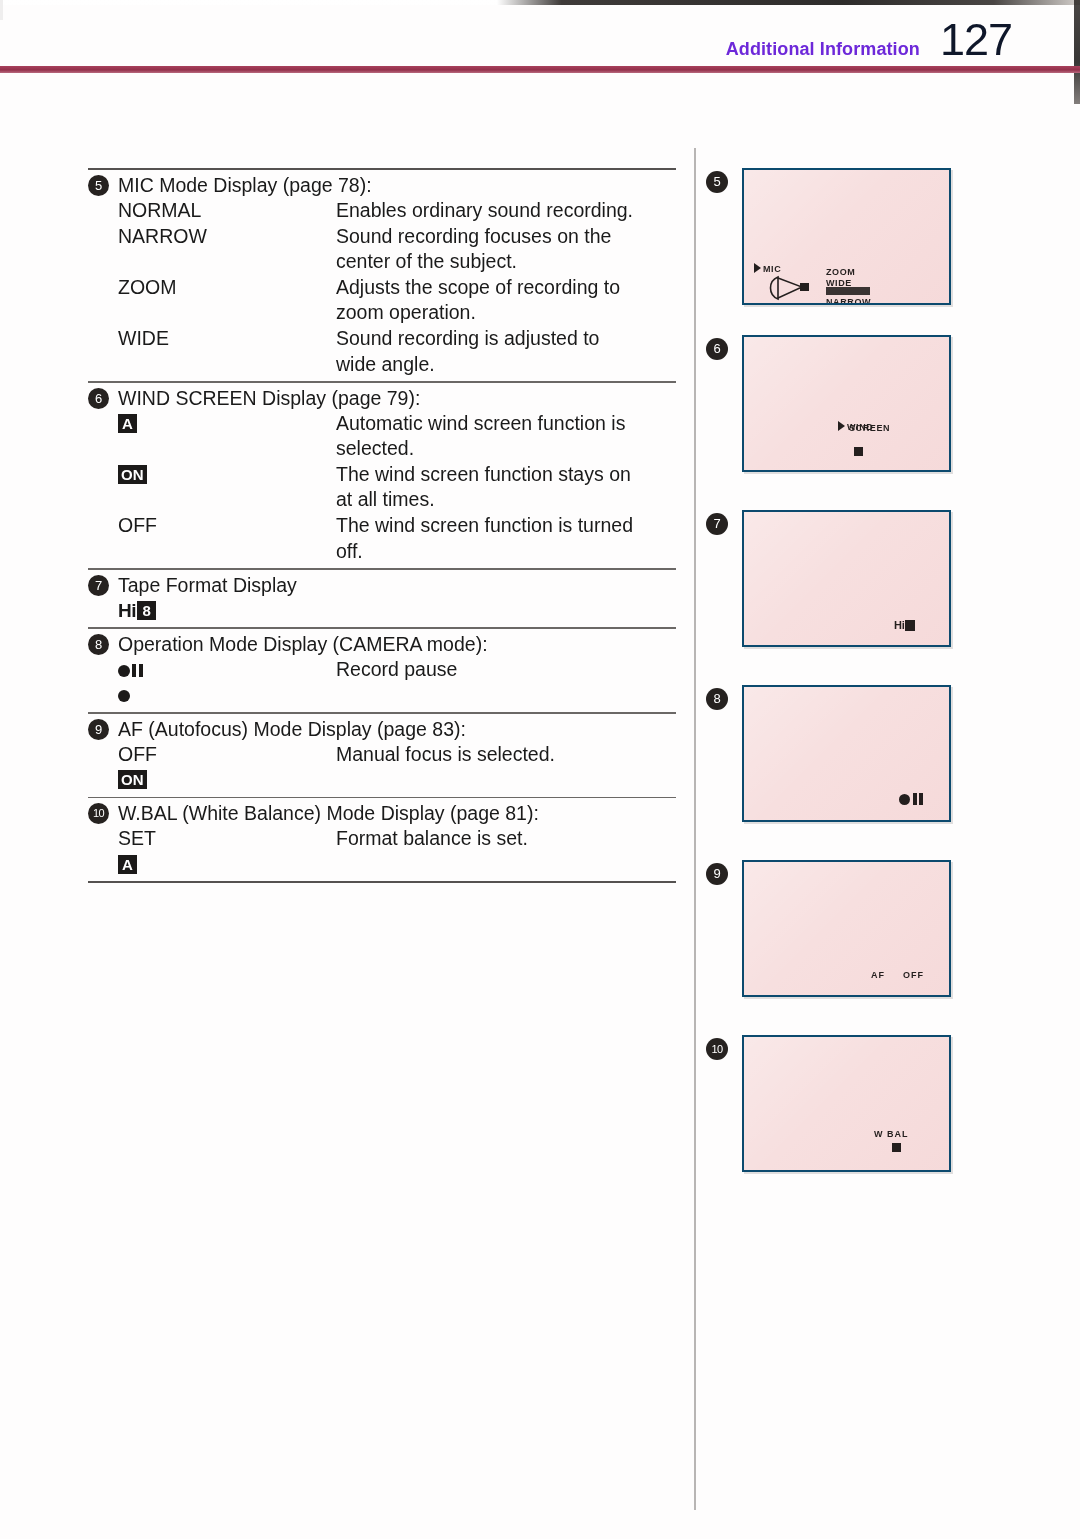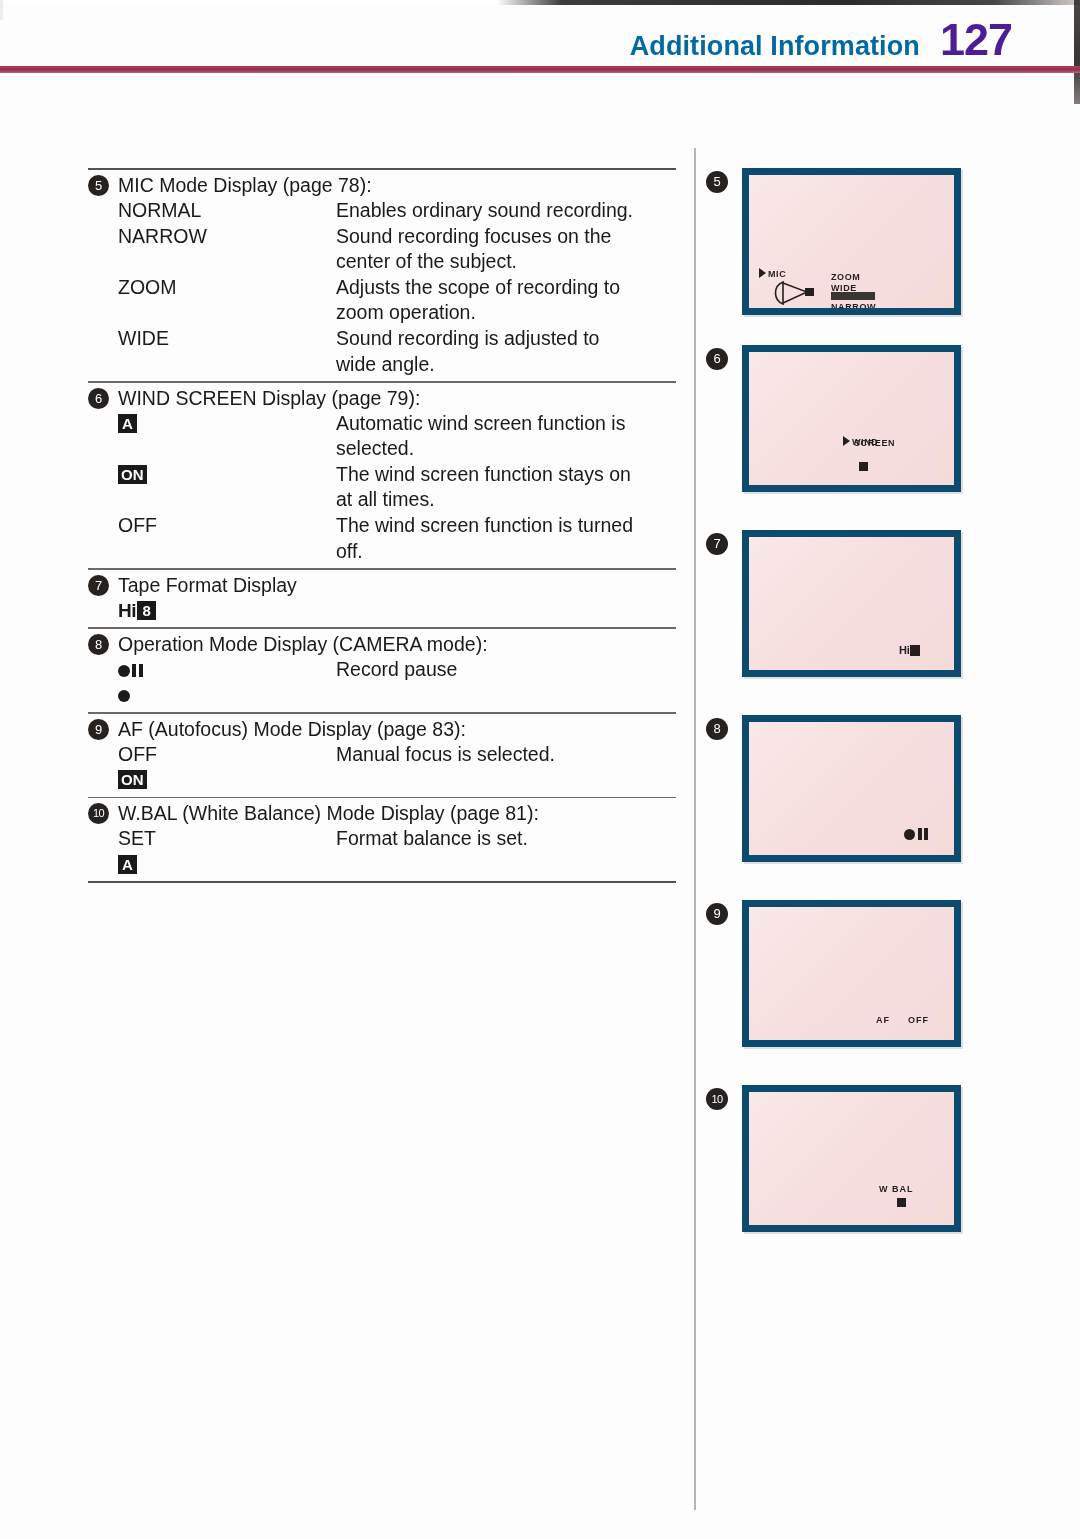--- a/index.html
+++ b/index.html
@@ -45,30 +45,30 @@
   
   .header {
     position: absolute;
     top: 20px;
     right: 68px;
     display: flex;
     align-items: baseline;
     gap: 20px;
   }
   .header-title {
-    font-size: 27px;
+    font-size: 18px;
     font-weight: bold;
     letter-spacing: .1px;
-    color: #0369a1;
+    color: #6d28d9;
     white-space: nowrap;
   }
   .header-page {
     font-size: 45px;
-    font-weight: bold;
-    color: #4c1d95;
+    font-weight: normal;
+    color: #0f172a;
     letter-spacing: -1px;
     line-height: .9;
     text-align: center;
   }
   .header-rule {
     position: absolute;
     top: 66px;
     left: 0;
     width: 1080px;
     height: 7px;
@@ -209,21 +209,21 @@
     line-height: 22px;
     text-align: center;
     margin-top: 3px;
   }
   .ill-num.wide { font-size: 11px; letter-spacing: -.5px; }
   .vf {
     position: relative;
     width: 205px;
     height: 133px;
     background: #f7dfdf;
-    border: 7px solid #0c4a6e;
+    border: 2px solid #0c4a6e;
     box-shadow: 2px 2px 0 rgba(120,115,115,.22);
     overflow: hidden;
   }
   .vf-inner-sheen {
     position: absolute; inset: 0;
     background: linear-gradient(135deg, rgba(255,255,255,.30), rgba(255,255,255,0) 45%, rgba(240,200,200,.22));
     pointer-events: none;
   }
   .vf-lbl {
     position: absolute;

